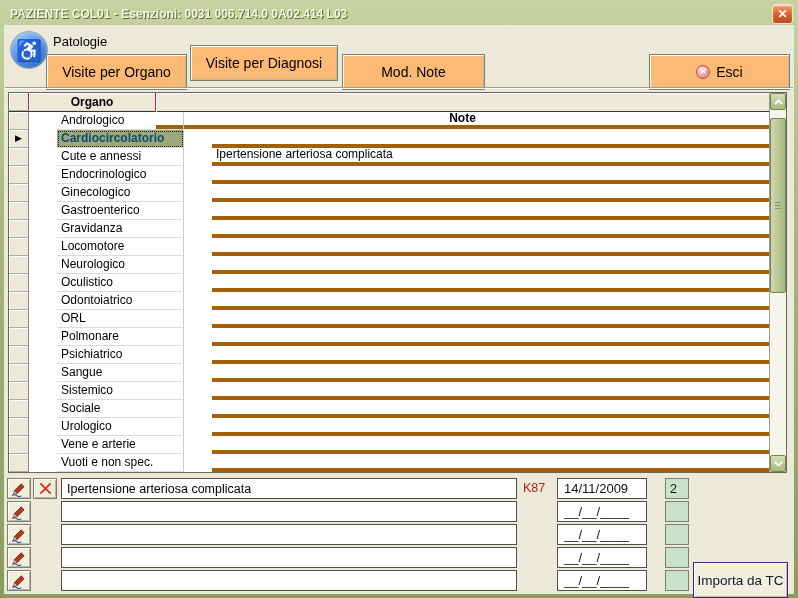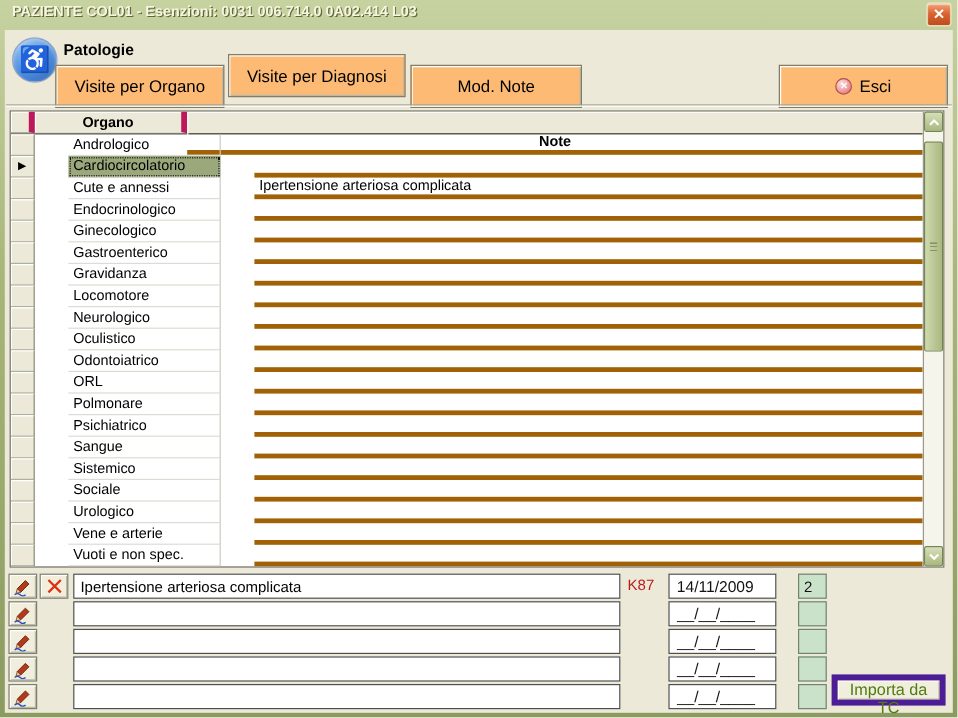--- a/index.html
+++ b/index.html
@@ -3,36 +3,36 @@
 <meta charset="utf-8">
 <style>
   * { box-sizing: border-box; margin: 0; padding: 0; }
   html,body { width: 798px; height: 598px; }
   body { font-family: "Liberation Sans", sans-serif; background: #fff; }
 
   .window { width: 798px; height: 598px; position: relative;
     background: linear-gradient(180deg,#c6d2a0 0%,#a7b57a 40%,#8b9b60 100%);
     padding: 2px 4px 4px; }
 
-  .titlebar { height: 23px; display: flex; padding: 0 1px 0 6px; }
+  .titlebar { height: 23px; display: flex; align-items: center; padding: 0 1px 0 6px; }
   .title { flex: 1; color: #f7f4e0; font-size: 12px; font-weight: bold;
     text-shadow: 1px 1px 0 rgba(78,88,40,.85); white-space: nowrap; overflow: hidden; }
   .close-btn { width: 21px; height: 20px; border: 1px solid #f2e4c6; border-radius: 3px;
     background: linear-gradient(180deg,#f2a77c 0%,#d96230 48%,#bf4c1e 100%);
     color: #fff; font-size: 12px; font-weight: bold; line-height: 18px; text-align: center;
     box-shadow: inset 0 1px 1px rgba(255,255,255,.7); cursor: default; }
 
   .content { position: relative; width: 790px; height: 569px; background: #ece9d8; }
 
   .app-icon { position: absolute; left: 6px; top: 6px; width: 38px; height: 38px;
     border-radius: 50%; border: 1px solid #96a7c2; color: #fff; font-size: 21px;
     line-height: 37px; text-align: center;
     background: radial-gradient(circle at 34% 28%, #8fc0f0 0%, #4a8ade 55%, #2a5cab 100%);
     box-shadow: inset 0 2px 4px rgba(255,255,255,.5); }
-  .page-title { position: absolute; left: 49px; top: 9px; font-size: 13px; font-weight: bold; color: #000; }
+  .page-title { position: absolute; left: 49px; top: 9px; font-size: 13px; font-weight: normal; color: #000; }
 
   .btn { position: absolute; height: 36px; background: #fdba74; border: 1px solid #7e7e6e;
     box-shadow: inset 1px 1px 0 #ffffff, inset -1px -1px 0 #b9b9a5;
     font-family: inherit; font-size: 14px; color: #000; text-align: center; cursor: default; }
   #btn-organo   { left: 42px;  top: 29px; width: 141px; }
   #btn-diagnosi { left: 186px; top: 20px; width: 148px; }
   #btn-modnote  { left: 338px; top: 29px; width: 143px; }
   #btn-esci { left: 645px; top: 29px; width: 141px; display: flex; align-items: center;
     justify-content: center; gap: 6px; }
   .esci-ball { width: 14px; height: 14px; border-radius: 50%; flex: 0 0 auto;
@@ -41,31 +41,31 @@
     line-height: 12px; text-align: center; }
 
   .divider { position: absolute; left: 1px; top: 62px; width: 788px; height: 2px;
     border-top: 1px solid #9c9c8a; border-bottom: 1px solid #ffffff; }
 
   .table { position: absolute; left: 4px; top: 67px; width: 779px; height: 381px;
     background: #fff; border: 1px solid #69695b; display: flex; }
   .table-main { flex: 1; display: flex; flex-direction: column; overflow: hidden; }
   .thead { display: flex; height: 19px; background: #ece9d8; border-bottom: 1px solid #3a3a30; }
   .thead .hc { font-weight: bold; font-size: 12px; line-height: 18px; text-align: center;
-    border-right: 5px solid #be185d; box-shadow: inset 1px 1px 0 #fff; }
+    border-right: 1px solid #be185d; box-shadow: inset 1px 1px 0 #fff; }
   .trow { display: flex; height: 18px; gap: 28px; }
   .c-sel { width: 20px; flex: 0 0 20px; background: #ece9d8; border-right: 1px solid #8a8a7a;
     border-bottom: 1px solid #aeae9e; box-shadow: inset 1px 1px 0 #fff;
     text-align: center; overflow: hidden; }
   .c-org { width: 127px; flex: 0 0 127px; font-size: 12px; line-height: 17px; padding: 0 4px;
     border-right: 1px solid #cbcbc2; border-bottom: 1px solid #dcdcd4; white-space: nowrap; overflow: hidden; }
   .c-note { flex: 1; font-size: 12px; line-height: 17px; padding: 16px 4px;
     border-bottom: 4px solid #a16207; white-space: nowrap; overflow: hidden; }
-  .trow.current .c-org { background: #9aa87b; color: #000000;
-    outline: 1px dotted #161616; outline-offset: -2px; }
+  .trow.current .c-org { background: #9aa87b; color: #0c4a6e;
+    outline: 1px dotted #161616; outline-offset: -2px; font-weight: bold; }
   .tri { color: #000; font-size: 9px; line-height: 17px; display: block; }
 
   .vscroll { width: 17px; flex: 0 0 17px; background: #f5f5ec; border-left: 1px solid #9a9a8a;
     display: flex; flex-direction: column; }
   .sb-btn { height: 17px; flex: 0 0 17px; border: 1px solid #758552; border-radius: 2px;
     background: linear-gradient(180deg,#d6dfb8 0%,#a9b87f 100%);
     display: flex; align-items: center; justify-content: center; }
   .sb-track { flex: 1; position: relative; }
   .sb-thumb { position: absolute; left: 0; right: 0; top: 8px; height: 175px;
     border: 1px solid #758552; border-radius: 2px;
@@ -82,24 +82,24 @@
   .etext { position: absolute; left: 57px; top: 0; width: 456px; height: 21px;
     border: 1px solid #4f4f4f; background: #fff; font-family: inherit; font-size: 12.5px;
     padding: 0 5px; color: #000; }
   .ecode { position: absolute; left: 519px; top: 3px; font-size: 12.5px; color: #b91c1c; }
   .edate { position: absolute; left: 553px; top: 0; width: 90px; height: 21px;
     border: 1px solid #4f4f4f; background: #fff; font-family: inherit; font-size: 13px;
     padding: 0 6px; color: #111; }
   .ecount { position: absolute; left: 661px; top: 0; width: 24px; height: 21px;
     border: 1px solid #73836f; background: #c9e2c9; font-family: inherit; font-size: 12.5px;
     padding: 0 4px; color: #111; }
-  .import-btn { position: absolute; left: 689px; top: 537px; width: 95px; height: 26px;
-    background: #f1eede; border: 5px solid #4c1d95;
+  .import-btn { position: absolute; left: 689px; top: 537px; width: 95px; height: 36px;
+    background: #f1eede; border: 1px solid #4c1d95;
     box-shadow: inset 1px 1px 0 #fff, inset -1px -1px 0 #b9b9a5;
-    font-family: inherit; font-size: 13.5px; color: #4d7c0f; cursor: default; }
+    font-family: inherit; font-size: 13.5px; color: #0f172a; cursor: default; }
 </style>
 </head>
 <body>
 
 <div class="window">
   <div class="titlebar">
     <div class="title">PAZIENTE COL01 - Esenzioni: 0031 006.714.0 0A02.414 L03</div>
     <div class="close-btn">✕</div>
   </div>
 

